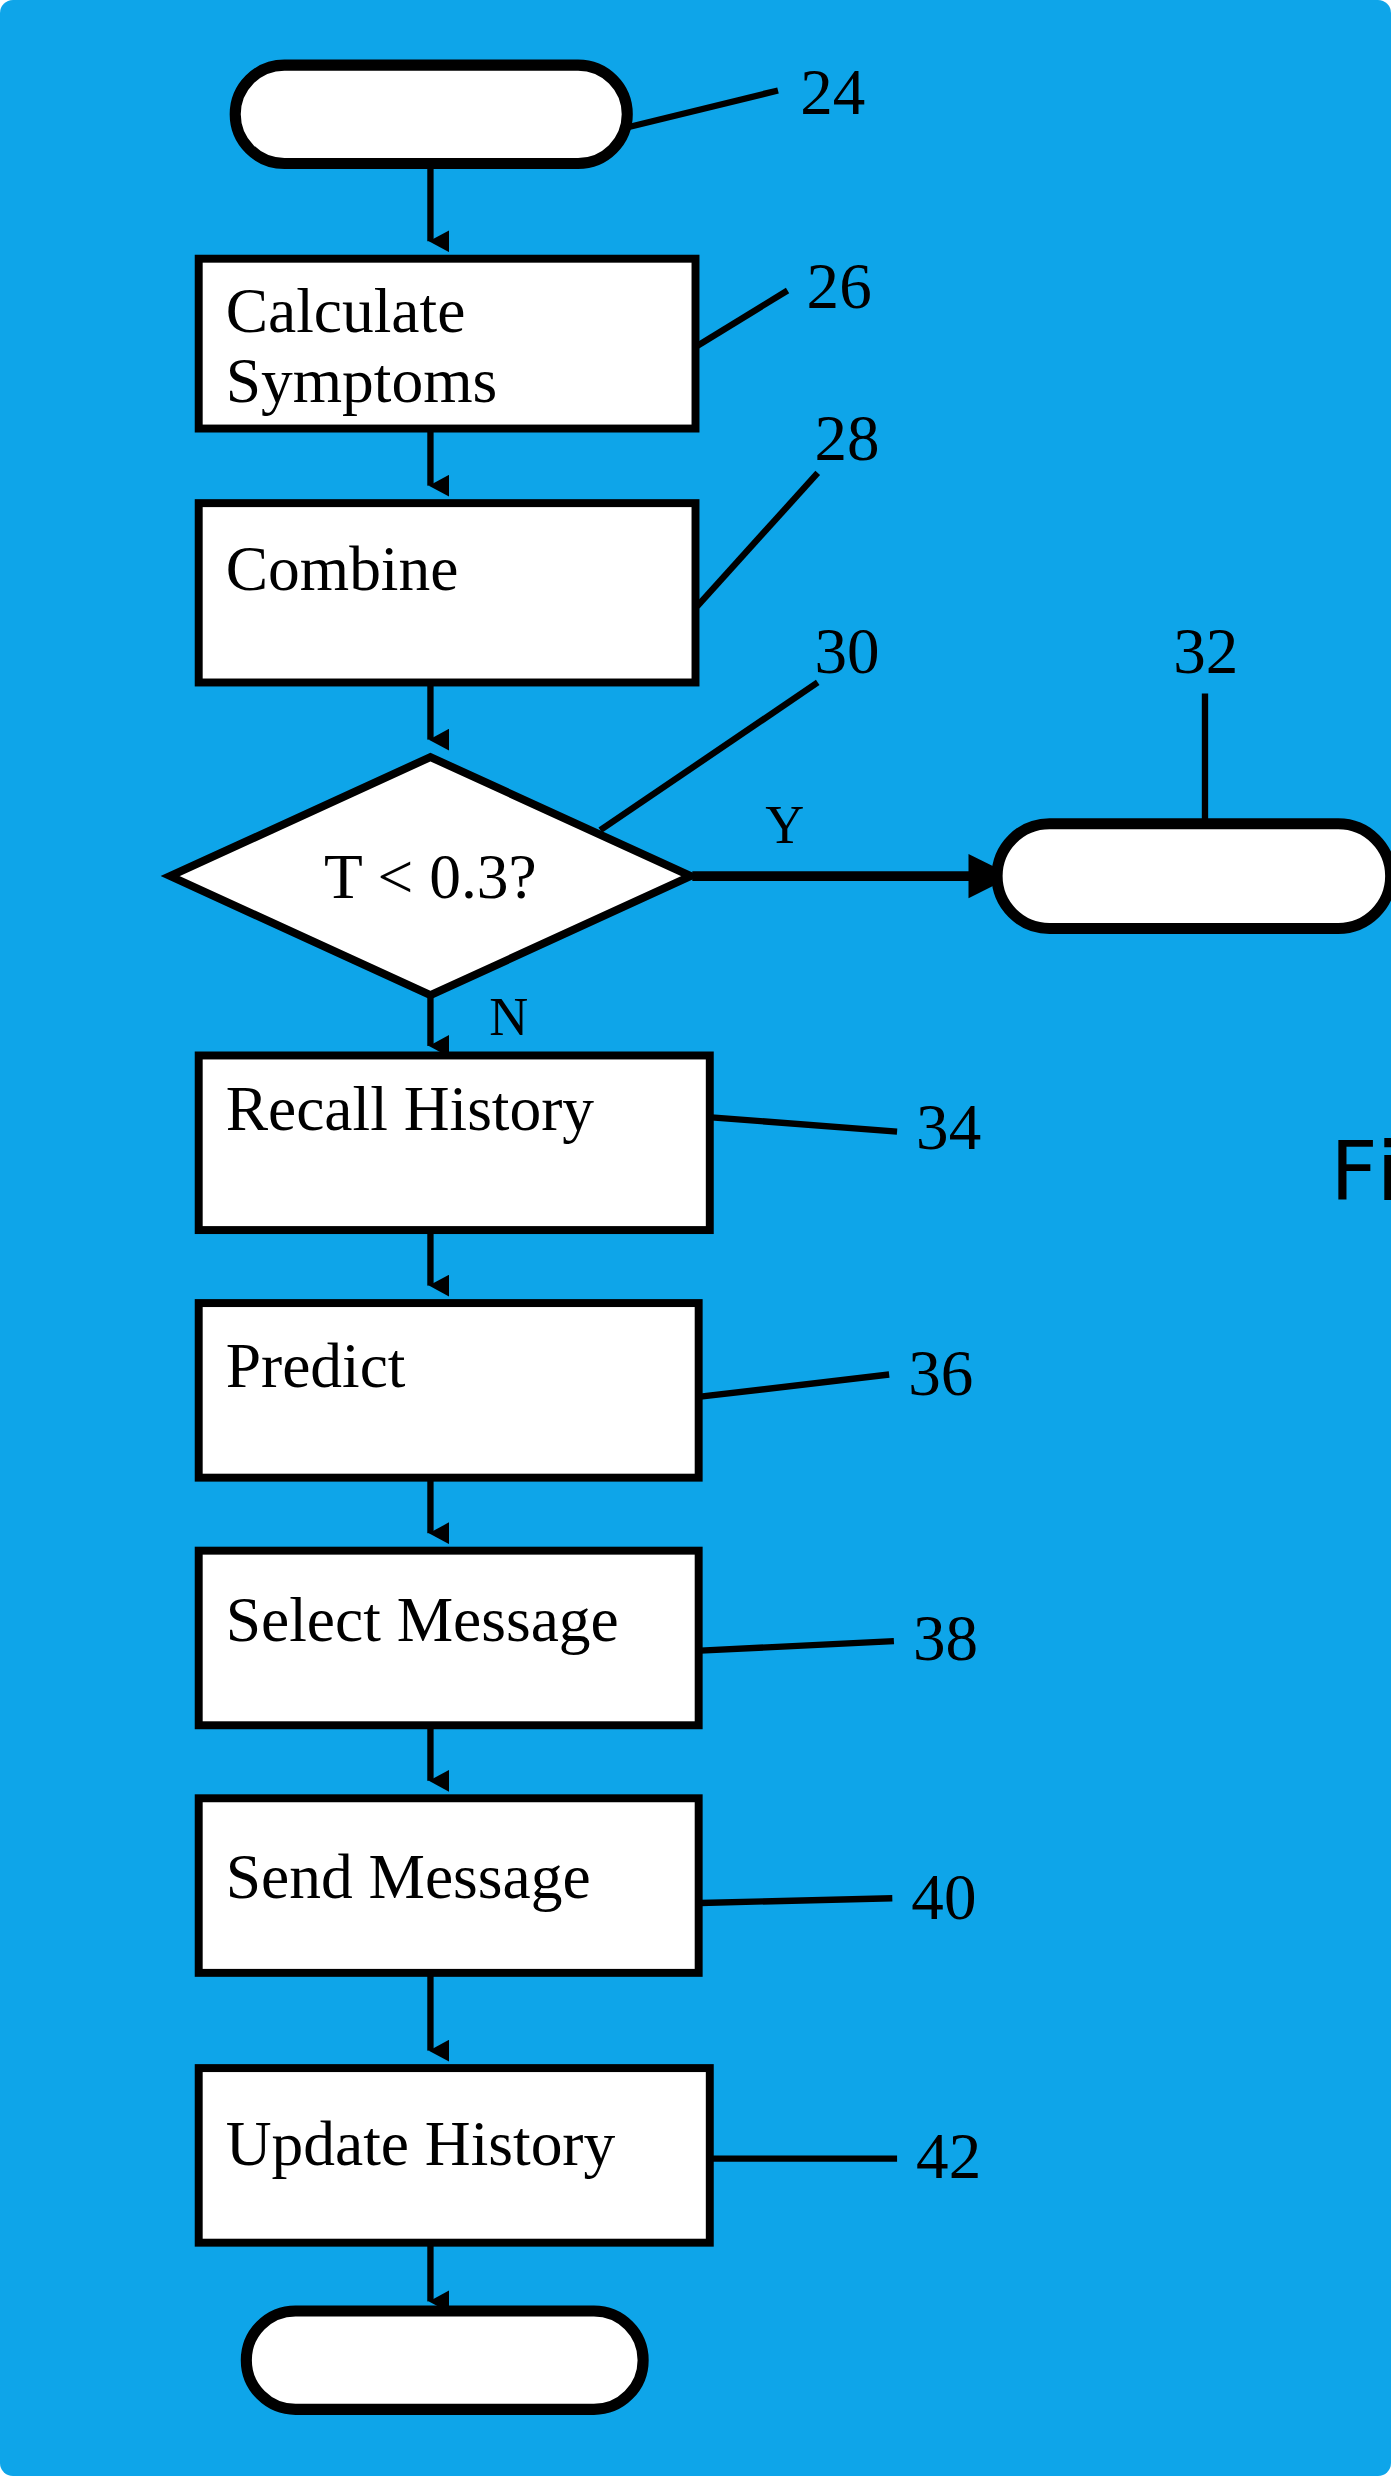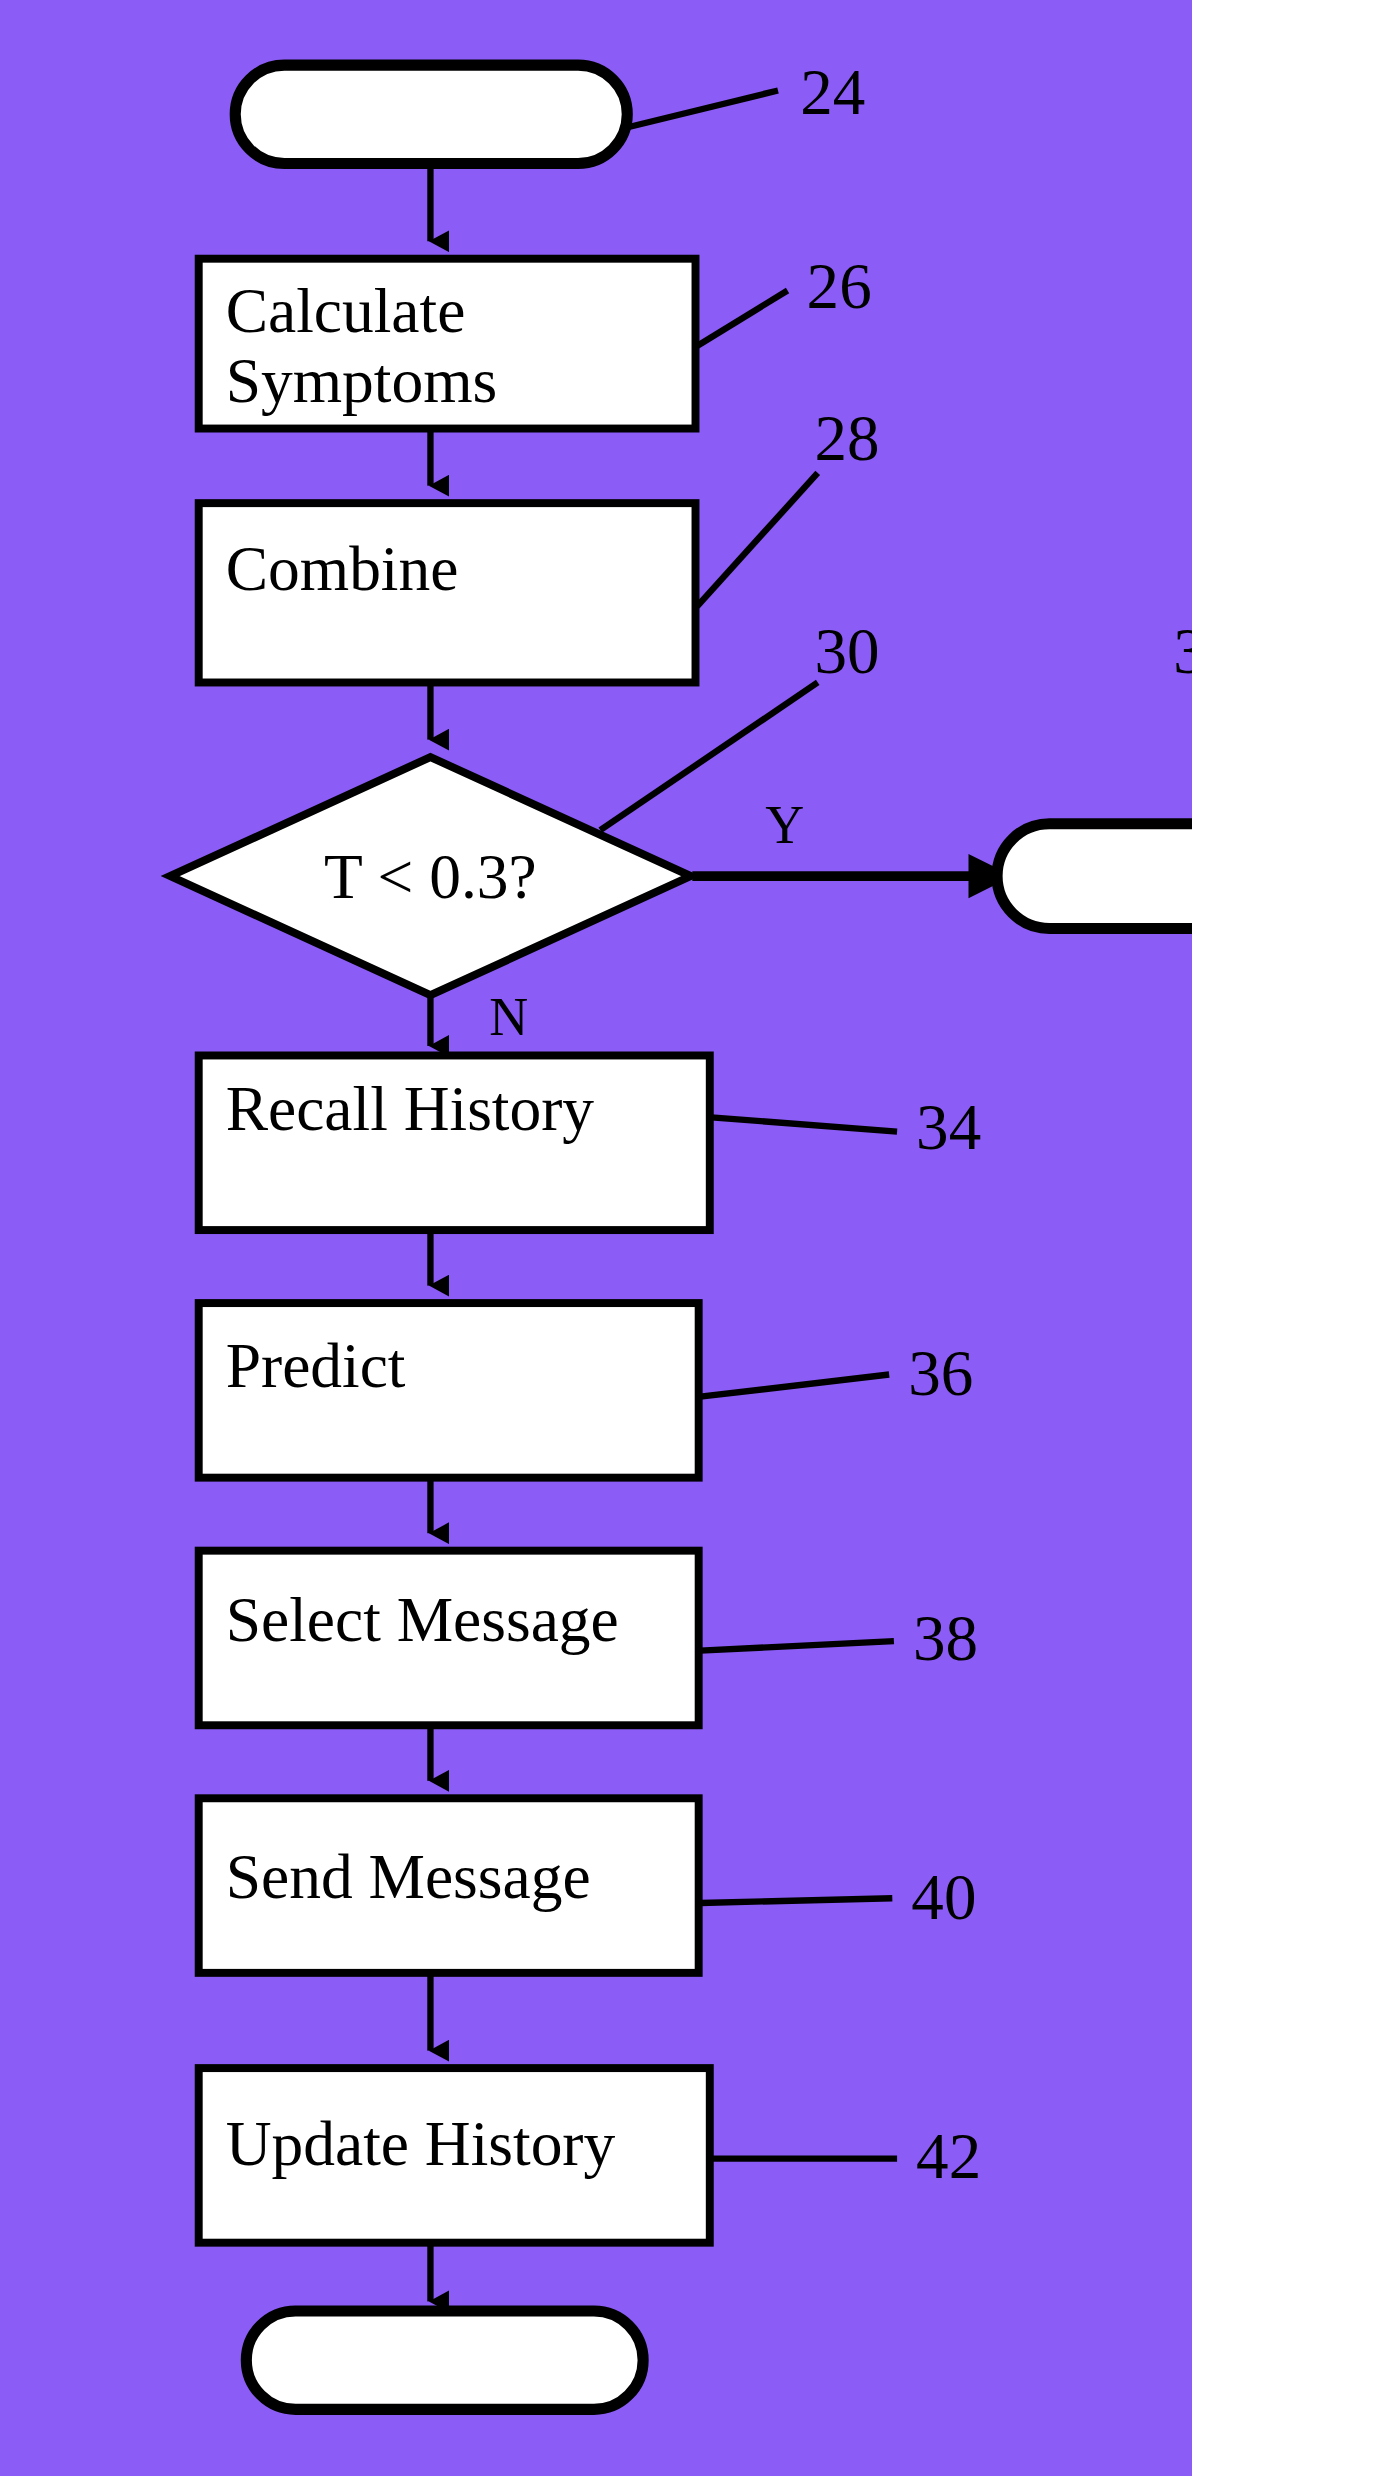--- a/index.html
+++ b/index.html
@@ -7,24 +7,25 @@
     margin: 0;
     padding: 0;
     background: #ffffff;
   }
   body {
     font-family: "Liberation Serif", "DejaVu Serif", serif;
     color: #000000;
   }
   #sheet {
     position: relative;
-    width: 1192px;
+    width: 1391px;
     height: 2476px;
-    background: #8b5cf6;
+    background: #0ea5e9;
     overflow: hidden;
+    border-radius: 13px;
   }
   #diagram-svg {
     position: absolute;
     left: 0;
     top: 0;
     width: 1391px;
     height: 2476px;
     display: block;
   }
   .node-text {

